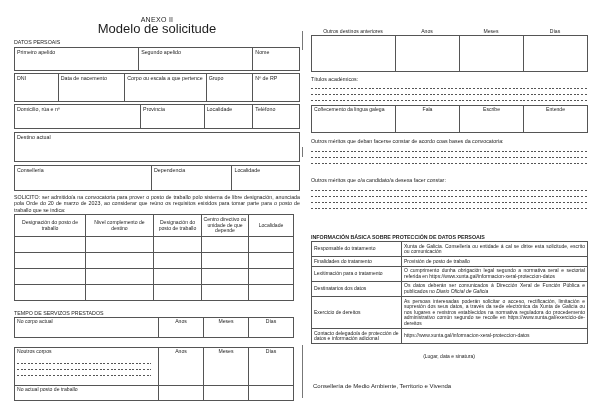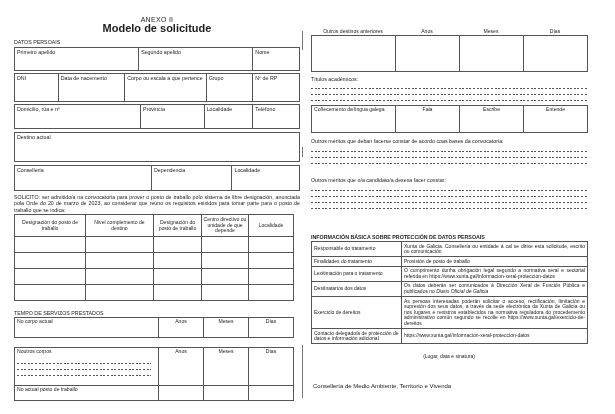--- a/index.html
+++ b/index.html
@@ -3,21 +3,21 @@
 <meta charset="utf-8">
 <style>
   html,body{margin:0;padding:0;background:#fff;}
   .page{position:relative;width:615px;height:414px;background:#fff;overflow:hidden;
         font-family:"Liberation Sans",sans-serif;color:#1d1d1d;}
   .col-left{position:absolute;left:14px;top:0;width:286px;}
   .col-right{position:absolute;left:311px;top:0;width:276px;}
 
   .title-block{text-align:center;padding-top:16px;}
   .t1{font-size:7px;line-height:8px;letter-spacing:.3px;}
-  .t2{font-size:11px;line-height:9px;font-weight:bold;}
+  .t2{font-size:13px;line-height:9px;font-weight:normal;}
 
   .sec-label{font-size:5.3px;line-height:6px;margin-top:6px;}
 
   .box-row{display:flex;border:1px solid #555;box-sizing:border-box;margin-top:2px;background:#fff;}
   .box-row .cell{box-sizing:border-box;padding:1px 2px;font-size:5.3px;line-height:6px;border-left:1px solid #555;overflow:hidden;}
   .box-row .cell:first-child{border-left:none;}
 
   table{border-collapse:collapse;table-layout:fixed;}
   td,th{border:1px solid #555;font-size:5.1px;line-height:5.8px;padding:1px 2px;vertical-align:top;font-weight:normal;overflow:hidden;}
   .posto-table{width:279px;margin-top:1px;}

